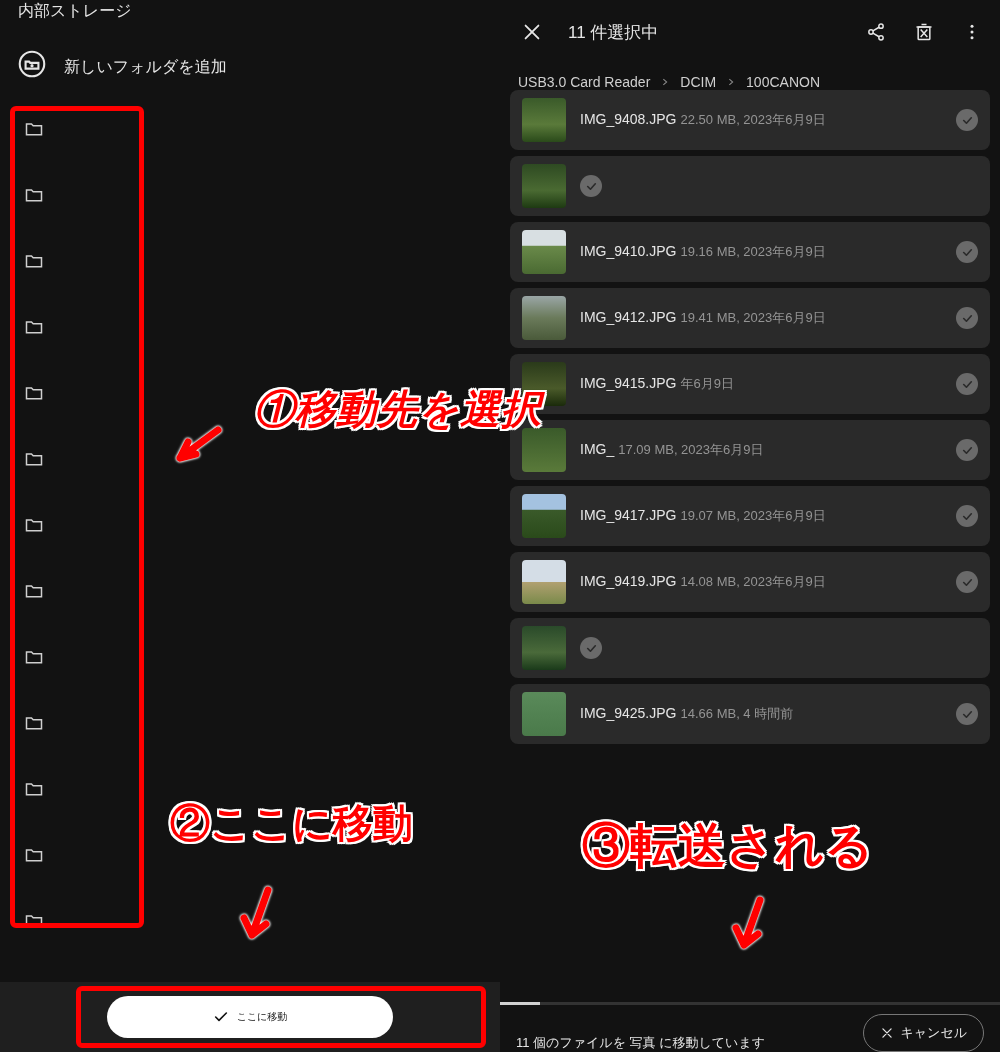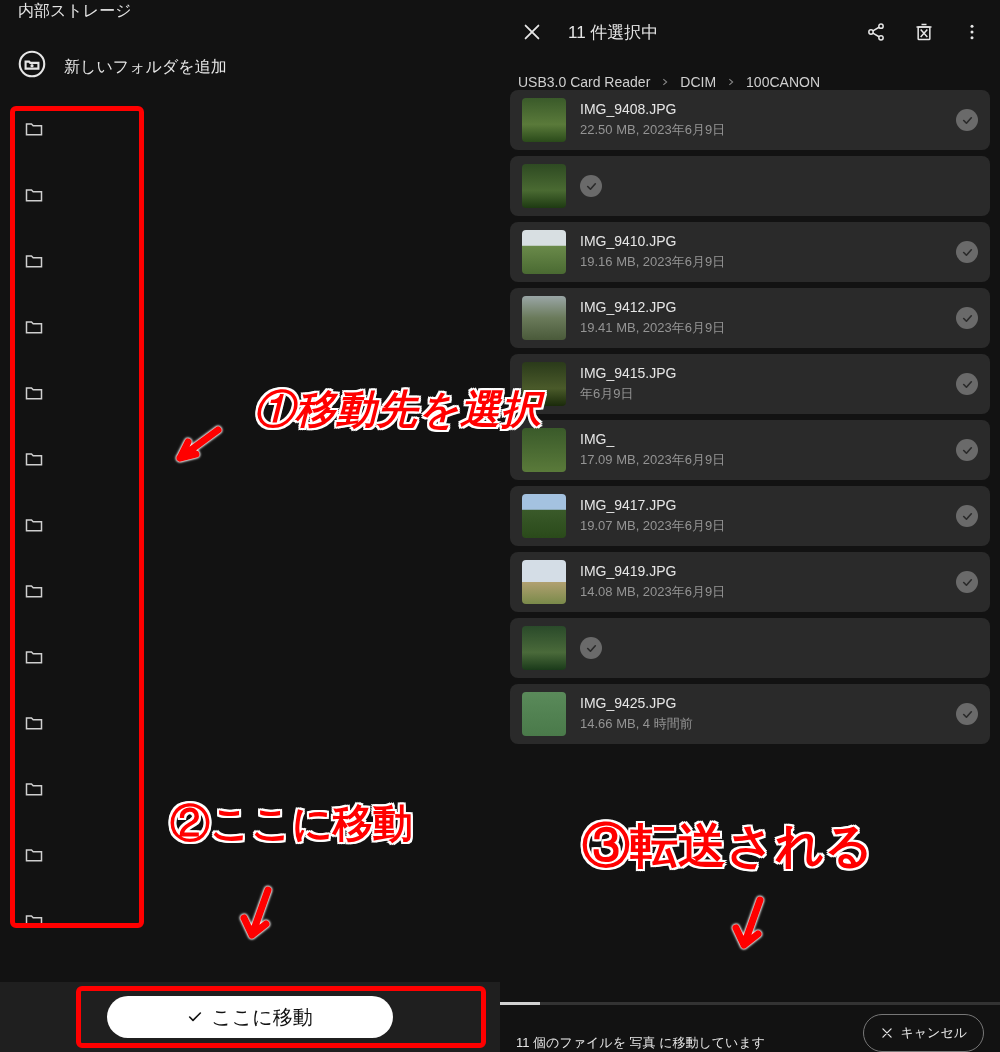--- a/index.html
+++ b/index.html
@@ -16,37 +16,37 @@
 .icon-svg { display: inline-flex; align-items: center; justify-content: center; }
 
 .folder-list { position: relative; padding-left: 24px; }
 .folder-item { display: flex; align-items: center; height: 66px; gap: 24px; }
 
 
 .red-box-folders { position: absolute; left: 10px; top: 106px; width: 134px; height: 822px; border: 5px solid #ff0000; border-radius: 6px; pointer-events: none; }
 
 
 .move-bar { position: absolute; left: 0; right: 0; bottom: 0; height: 70px; background: #1f1f1f; display: flex; align-items: center; justify-content: center; }
-.move-btn { background: #fff; color: #111; border-radius: 30px; height: 42px; width: 286px; display: flex; align-items: center; justify-content: center; gap: 8px; font-size: 20px; font-weight: 500; border: none; }
+.move-btn { background: #fff; color: #111; border-radius: 30px; height: 42px; width: 286px; display: flex; align-items: center; justify-content: center; gap: 8px; font-size: 10px; font-weight: 500; border: none; }
 .red-box-move { position: absolute; left: 76px; bottom: 4px; width: 410px; height: 62px; border: 5px solid #ff0000; border-radius: 6px; pointer-events: none; }
 
 
 .r-header { display: flex; align-items: center; height: 64px; padding: 0 8px; gap: 8px; }
 .r-header .close-btn { width: 48px; height: 48px; display: flex; align-items: center; justify-content: center; background: none; border: none; color: #e6e6e6; }
 .r-header .sel-title { flex: 1; font-size: 17px; font-weight: 500; color: #e6e6e6; padding-left: 4px; }
 .r-header .act-btn { width: 40px; height: 40px; display: flex; align-items: center; justify-content: center; background: none; border: none; color: #e6e6e6; }
 
 .breadcrumb { display: flex; align-items: center; gap: 10px; padding: 10px 18px 0; font-size: 14px; color: #cfcfcf; }
 .breadcrumb .crumb { color: #cfcfcf; }
 .breadcrumb .sep { color: #888; }
 
 .file-list { padding: 0 10px; display: flex; flex-direction: column; gap: 6px; }
 .file-row { background: #2a2a2a; border-radius: 8px; height: 60px; display: flex; align-items: center; padding: 0 12px; gap: 14px; }
 .thumb { width: 44px; height: 44px; border-radius: 4px; flex-shrink: 0; }
-.file-meta { flex: 1; display: flex; flex-direction: column; gap: 4px; }
+.file-meta { flex: 1; display: flex; flex-direction: row; gap: 4px; }
 .file-name { font-size: 14px; color: #e6e6e6; font-weight: 500; }
 .file-sub { font-size: 13px; color: #949494; }
 .check { width: 22px; height: 22px; border-radius: 50%; background: #6a6a6a; display: flex; align-items: center; justify-content: center; flex-shrink: 0; }
 
 
 .transfer-bar { position: absolute; left: 0; right: 0; bottom: 0; height: 50px; display: flex; align-items: flex-end; padding: 0 16px; gap: 12px; }
 .progress-track { position: absolute; left: 0; right: 0; top: 0; height: 3px; background: #333; }
 .progress-fill { height: 100%; background: #d0d0d0; width: 8%; }
 .transfer-text { font-size: 13px; color: #e6e6e6; flex: 1; }
 .cancel-btn { border: 1px solid #777; background: transparent; color: #e6e6e6; border-radius: 22px; height: 38px; padding: 0 16px; display: flex; align-items: center; gap: 6px; font-size: 13px; }

